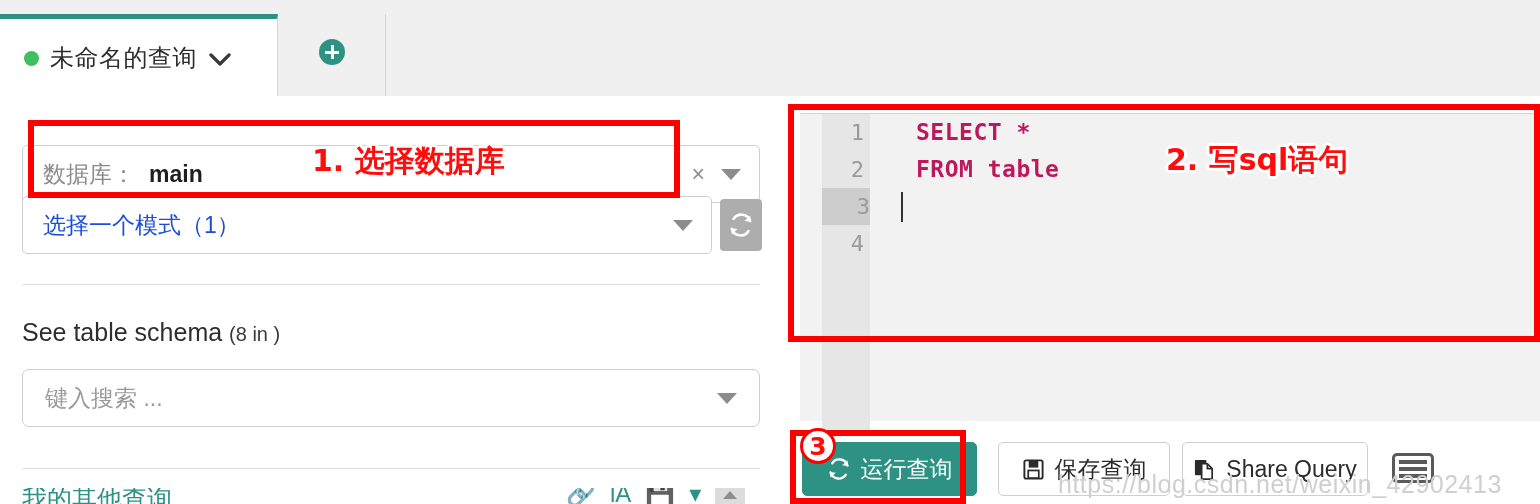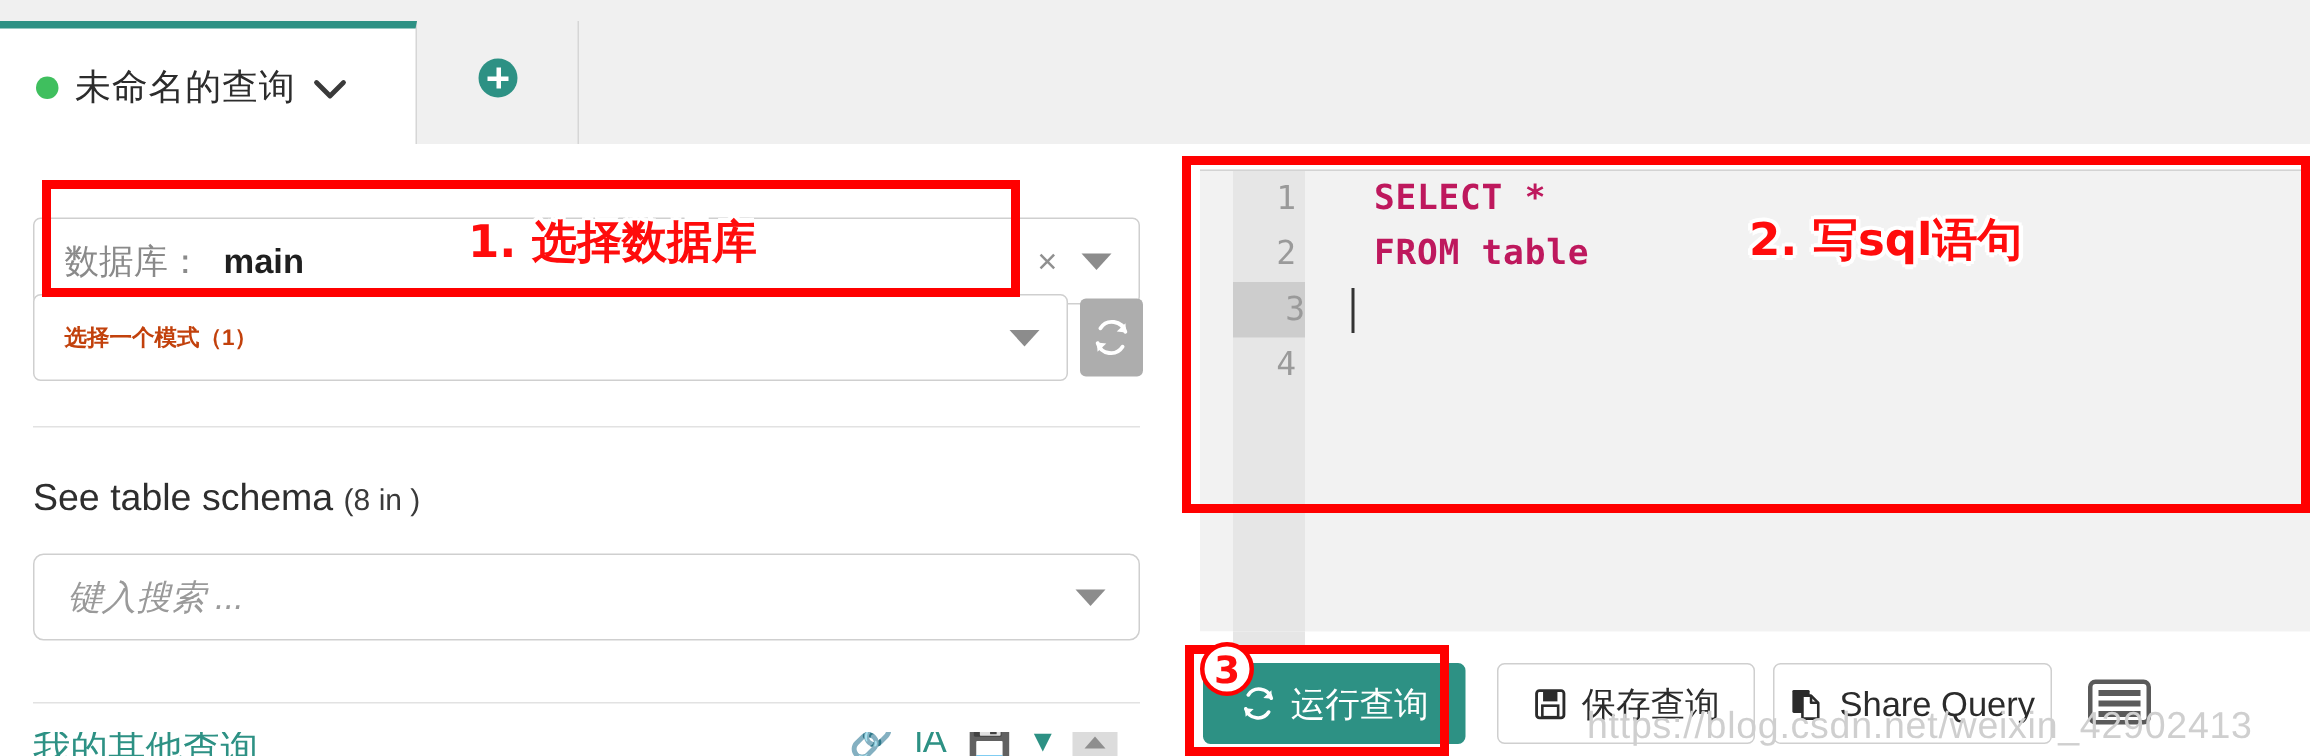--- a/index.html
+++ b/index.html
@@ -103,21 +103,21 @@
   }
 
   #schema-select {
     left: 22px; top: 100px;
     width: 690px; height: 58px;
     border: 1px solid #cfcfcf; border-radius: 5px;
     background: #fff;
     box-sizing: border-box;
     padding: 0 18px 0 20px;
   }
-  #schema-placeholder { font-size: 15px; color: #c2410c; font-weight: bold; }
+  #schema-placeholder { font-size: 23px; color: #1d4ed8; }
 
   #refresh-btn {
     position: absolute; left: 720px; top: 103px;
     width: 42px; height: 52px;
     background: #adadad; border-radius: 4px;
     display: flex; align-items: center; justify-content: center;
   }
   #refresh-btn svg { display:block; }
 
   #divider-1 {
@@ -132,21 +132,20 @@
   #schema-heading .count { font-size: 20px; color: #3a3a3a; }
 
   #search-box {
     position: absolute; left: 22px; top: 273px;
     width: 738px; height: 58px;
     border: 1px solid #cfcfcf; border-radius: 7px;
     background: #fff;
     box-sizing: border-box;
     display: flex; align-items: center;
     padding: 0 22px 0 22px;
-    font-style: italic;
   }
   #search-placeholder { font-size: 23px; color: #9a9a9a; }
   #search-box .tri-down { margin-left: auto; }
 
   #divider-2 {
     position: absolute; left: 22px; top: 372px;
     width: 738px; height: 1px; background: #e2e2e2;
   }
 
   

